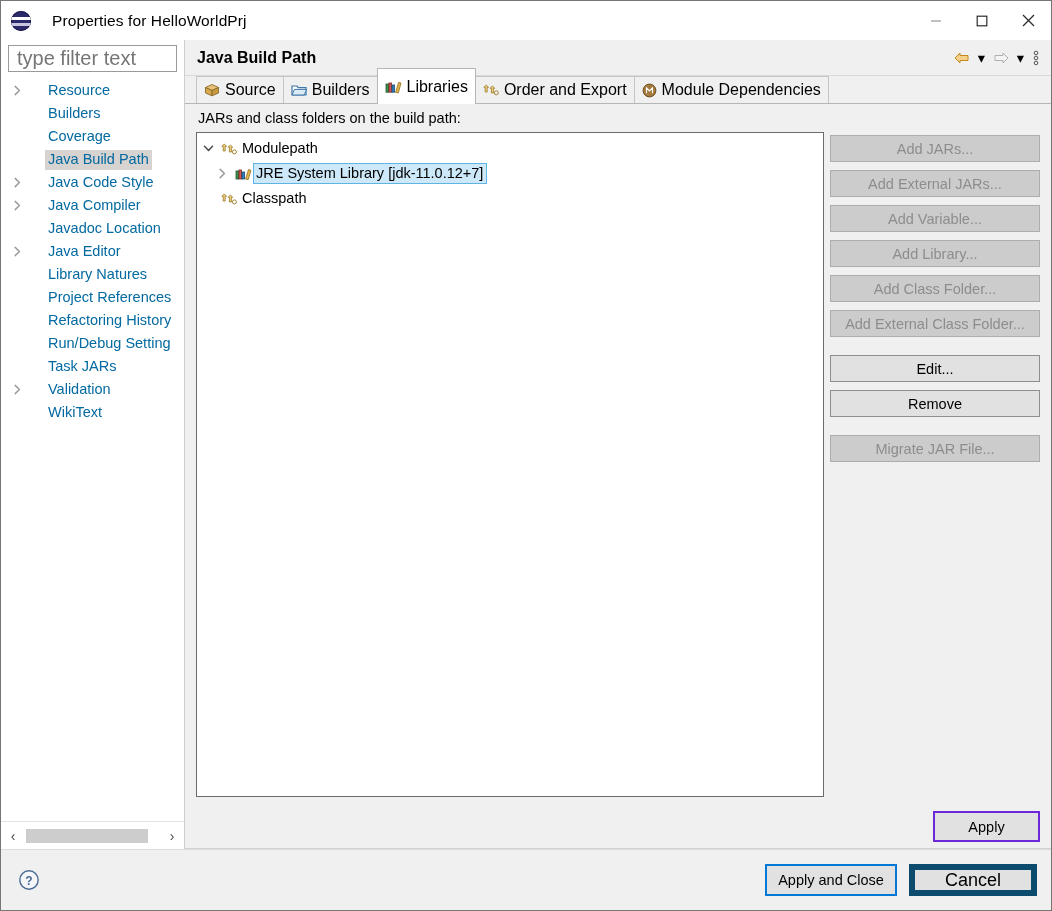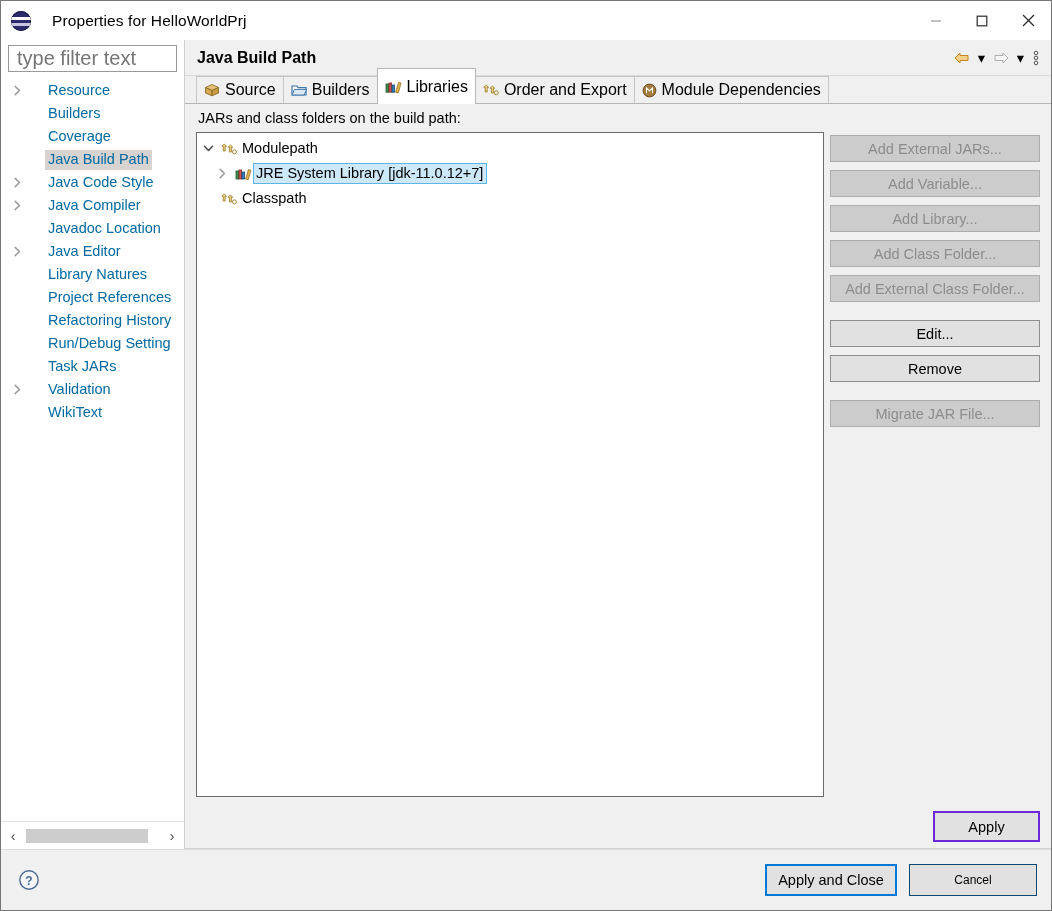--- a/index.html
+++ b/index.html
@@ -349,24 +349,24 @@
   #apply-close-btn {
     width: 132px; height: 32px;
     border: 2px solid #0078d7;
     background: #e1e1e1;
     font-family: "Liberation Sans", sans-serif;
     font-size: 14.5px;
     display: flex; align-items: center; justify-content: center;
   }
   #cancel-btn {
     width: 128px; height: 32px;
-    border: 1px solid #0c4a6e;
+    border: 6px solid #0c4a6e;
     background: #e1e1e1;
     font-family: "Liberation Sans", sans-serif;
-    font-size: 12px;
+    font-size: 18px;
     display: flex; align-items: center; justify-content: center;
   }
 </style>
 </head>
 <body>
 
 <div id="dialog">
 
   <div id="titlebar">
     <div id="title-icon"></div>
@@ -608,20 +608,21 @@
                   <svg width="16" height="14" viewBox="0 0 16 14">
                     <path d="M3.2 2 L5.6 4.3 L4.2 4.3 L4.2 9 L2.2 9 L2.2 4.3 L0.9 4.3 Z" fill="#f0d28a" stroke="#9a7a22" stroke-width=".8"></path>
                     <path d="M9.4 3 L11.8 5.3 L10.4 5.3 L10.4 10 L8.4 10 L8.4 5.3 L7.1 5.3 Z" fill="#f0d28a" stroke="#9a7a22" stroke-width=".8"></path>
                     <circle cx="13.4" cy="9.9" r="2" fill="none" stroke="#9a7a22" stroke-width=".9"></circle>
                   </svg>
                 </div>
                 <div class="tlabel">Classpath</div>
               </div>
             </div>
           <div id="btncol">
+              <div class="sbtn">Add JARs...</div>
               <div class="sbtn">Add External JARs...</div>
               <div class="sbtn">Add Variable...</div>
               <div class="sbtn">Add Library...</div>
               <div class="sbtn">Add Class Folder...</div>
               <div class="sbtn">Add External Class Folder...</div>
               <div class="sbtn enabled gap-before">Edit...</div>
               <div class="sbtn enabled">Remove</div>
               <div class="sbtn gap-before">Migrate JAR File...</div>
             </div>
         </div>

